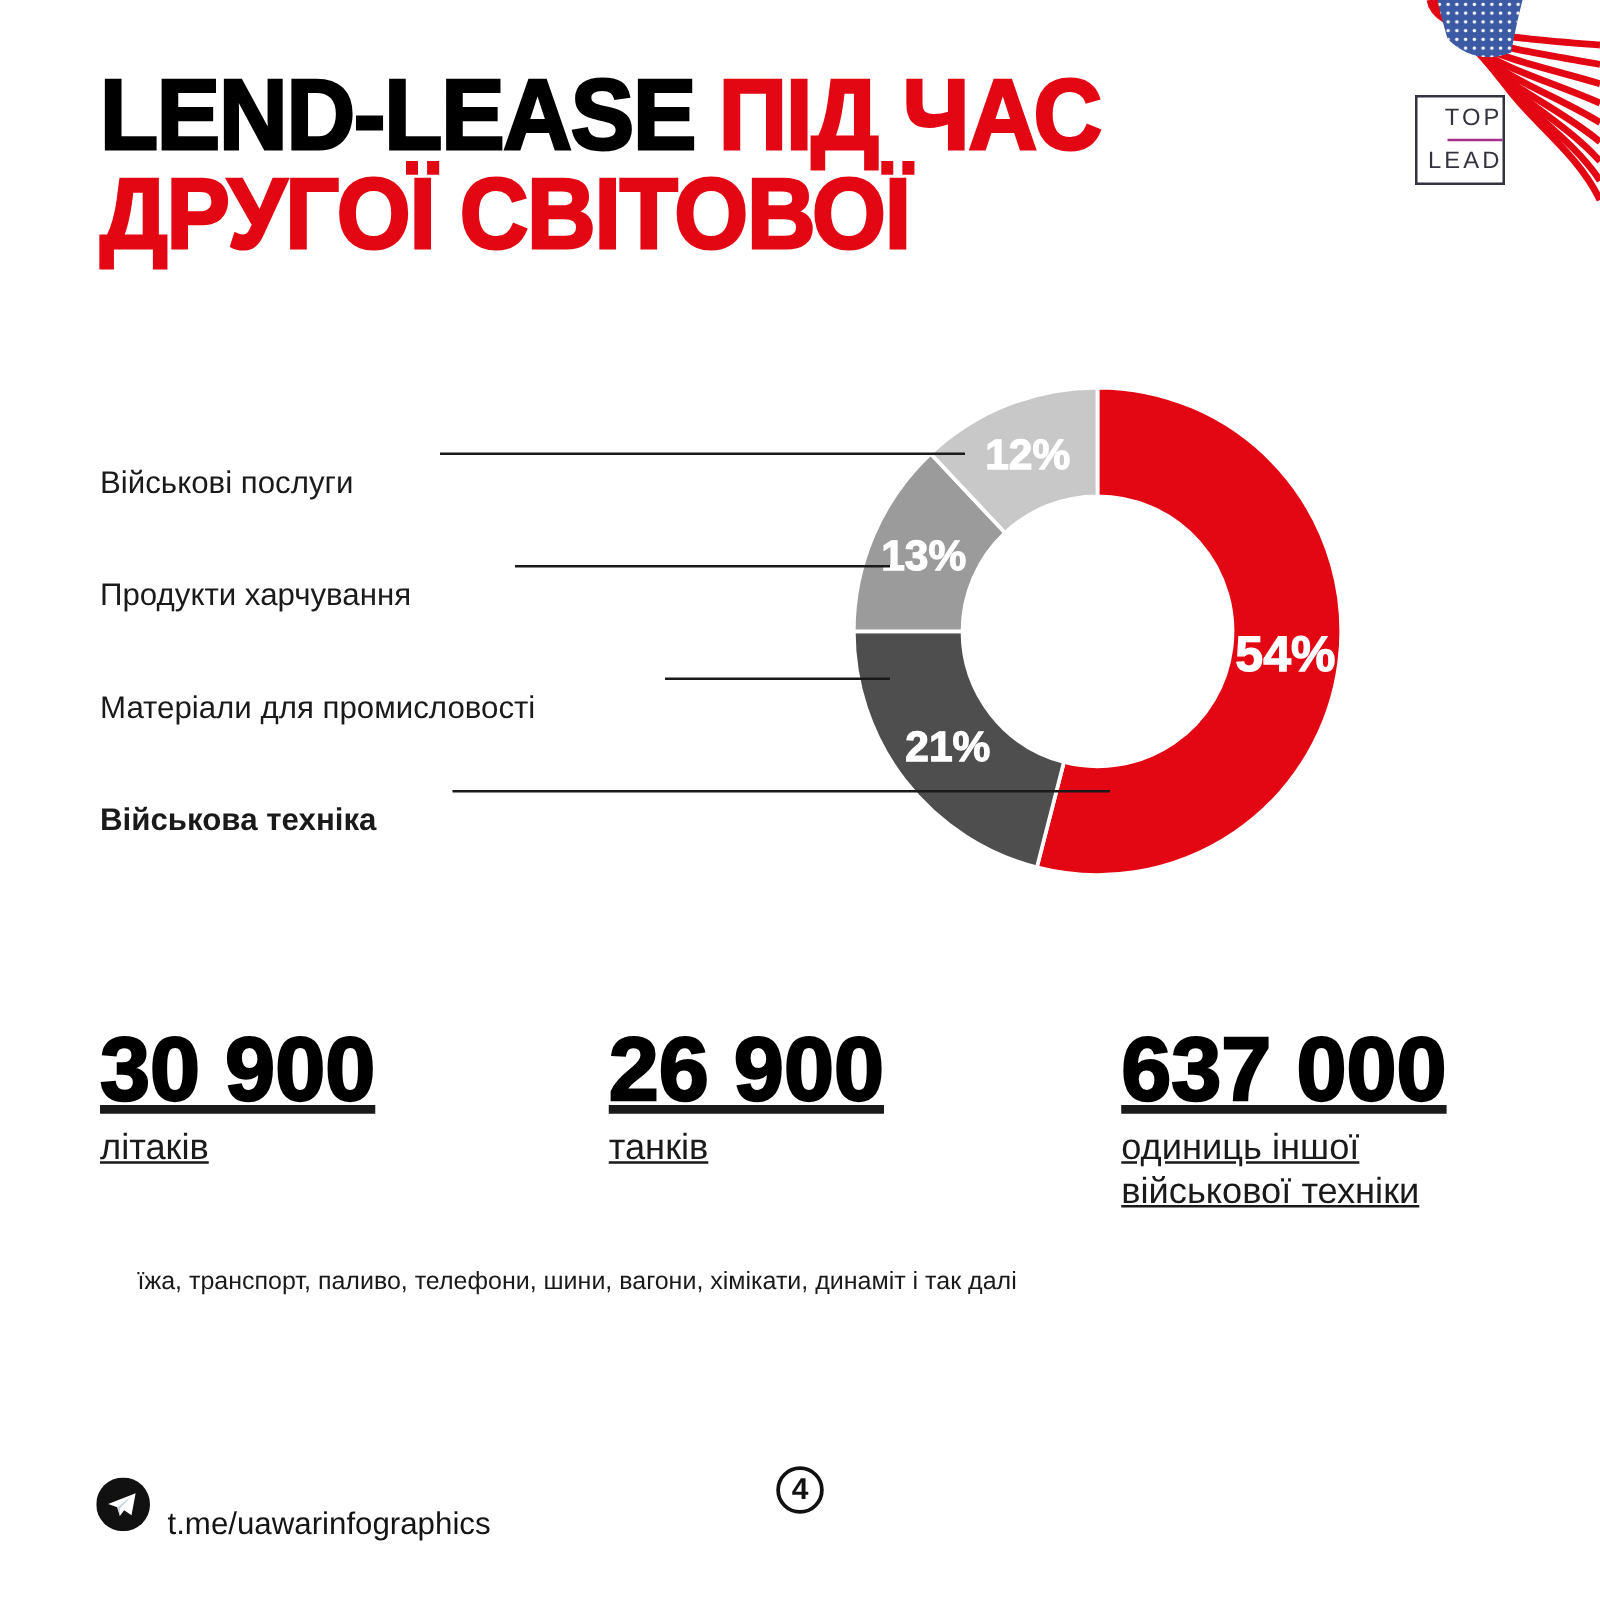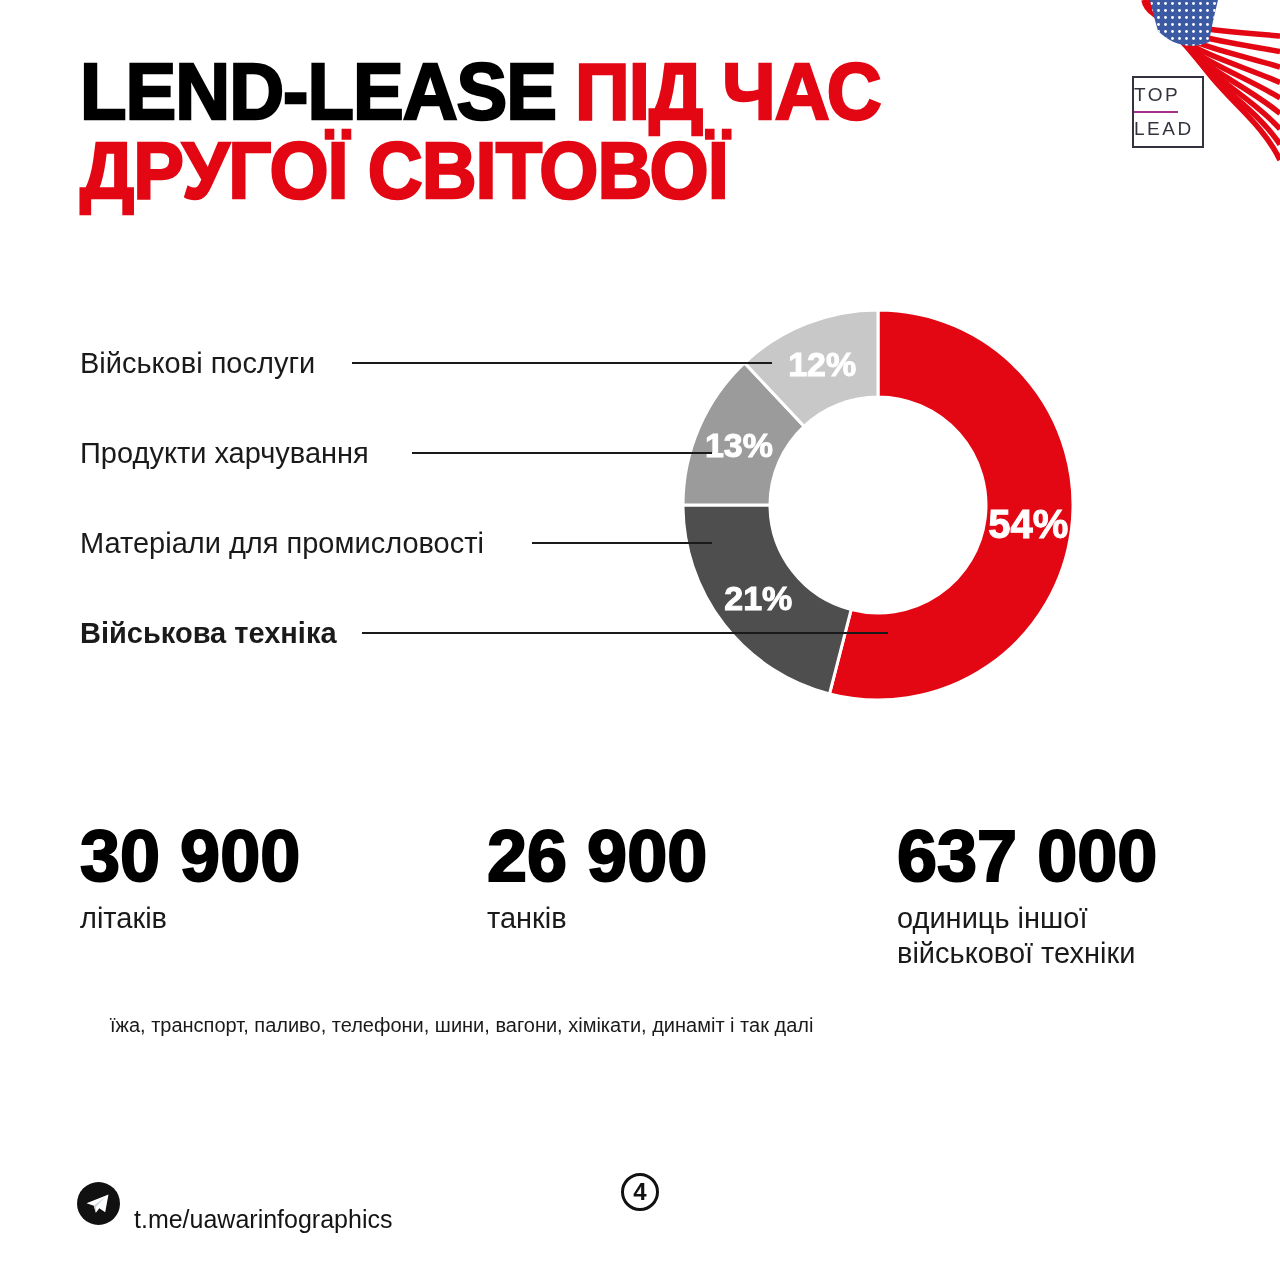--- a/index.html
+++ b/index.html
@@ -21,47 +21,47 @@
   }
   .title .t-black{color:#000000;-webkit-text-stroke:2.5px #000000;}
   .title .t-red{color:#e30613;-webkit-text-stroke:2.5px #e30613;}
   .title .t-gap{margin-left:20px;}
   
   .logo{
     position:absolute;left:1132px;top:76px;
     width:68px;height:68px;
     border:2px solid #33333d;
     background:#fff;
-    display:flex;flex-direction:column;align-items:flex-start;justify-content:center;
+    display:flex;flex-direction:column;align-items:flex-end;justify-content:center;
   }
   .logo .logo-word{font-size:19px;letter-spacing:2.5px;color:#33333d;font-weight:400;}
   .logo .logo-divider{width:44px;height:2px;background:#a4318c;margin:5px 0;}
   
   .flag{position:absolute;left:1120px;top:0;}
   
   .chart-svg{position:absolute;left:0;top:0;width:1280px;height:1280px;}
   .pct{
     fill:#ffffff;font-weight:700;font-size:34px;
     text-anchor:middle;dominant-baseline:central;
     font-family:"Liberation Sans",sans-serif;
     paint-order:stroke;stroke:#ffffff;stroke-width:1px;
   }
   .pct-big{font-size:40px;}
   .legend-label{
     position:absolute;left:80px;height:36px;line-height:36px;
-    font-size:29px;color:#1a1a1a;background:#ffffff;
-    padding-right:10px;white-space:nowrap;
+    font-size:25px;color:#1a1a1a;background:#ffffff;
+    padding-right:10px;white-space:nowrap;margin-top:23px;
   }
   .legend-bold{font-weight:700;text-align:center;}
   .ll-1{top:345px;}
   .ll-2{top:435px;}
   .ll-3{top:525px;}
   .ll-4{top:615px;}
   
-  .stat{position:absolute;top:820px;}
+  .stat{position:absolute;top:820px;text-decoration:underline;}
   .stat-1{left:80px;}
   .stat-2{left:487px;}
   .stat-3{left:897px;}
   .stat-value{
     font-size:72px;font-weight:800;color:#000;
     -webkit-text-stroke:2px #000;line-height:72px;letter-spacing:0;
     white-space:nowrap;
   }
   .stat-caption{font-size:29px;color:#1a1a1a;margin-top:9px;line-height:35px;}
   

